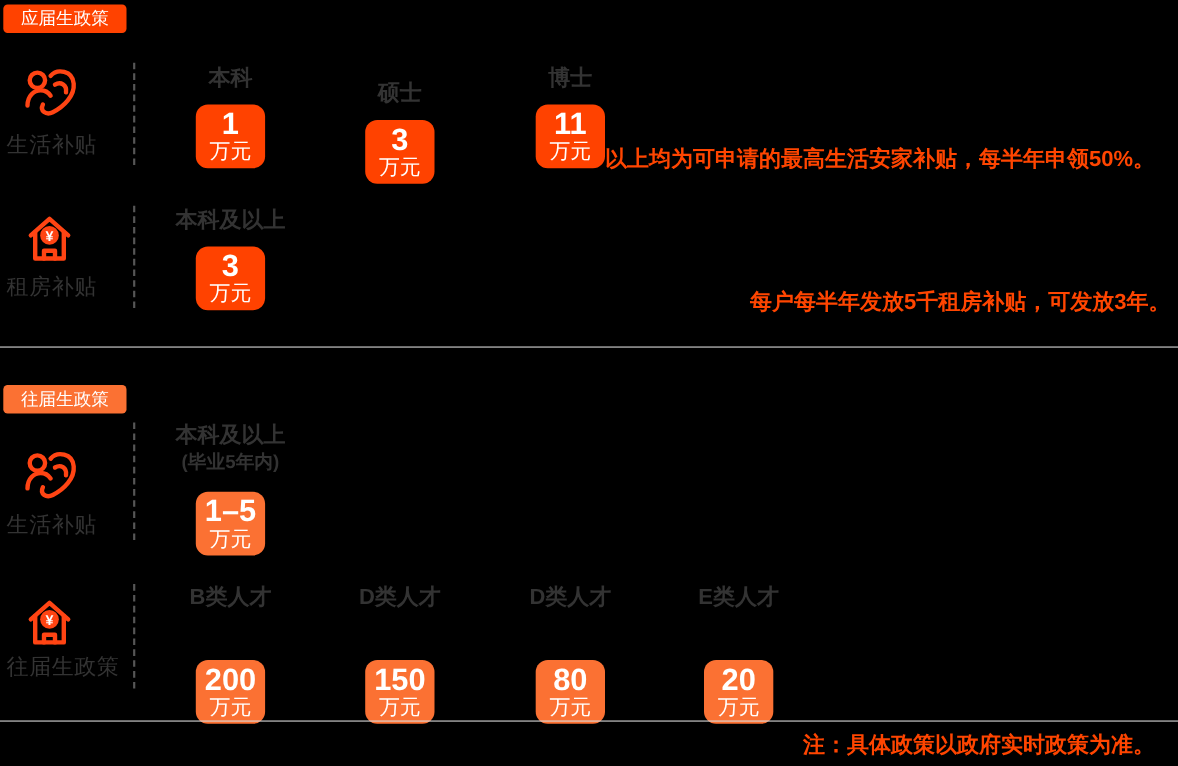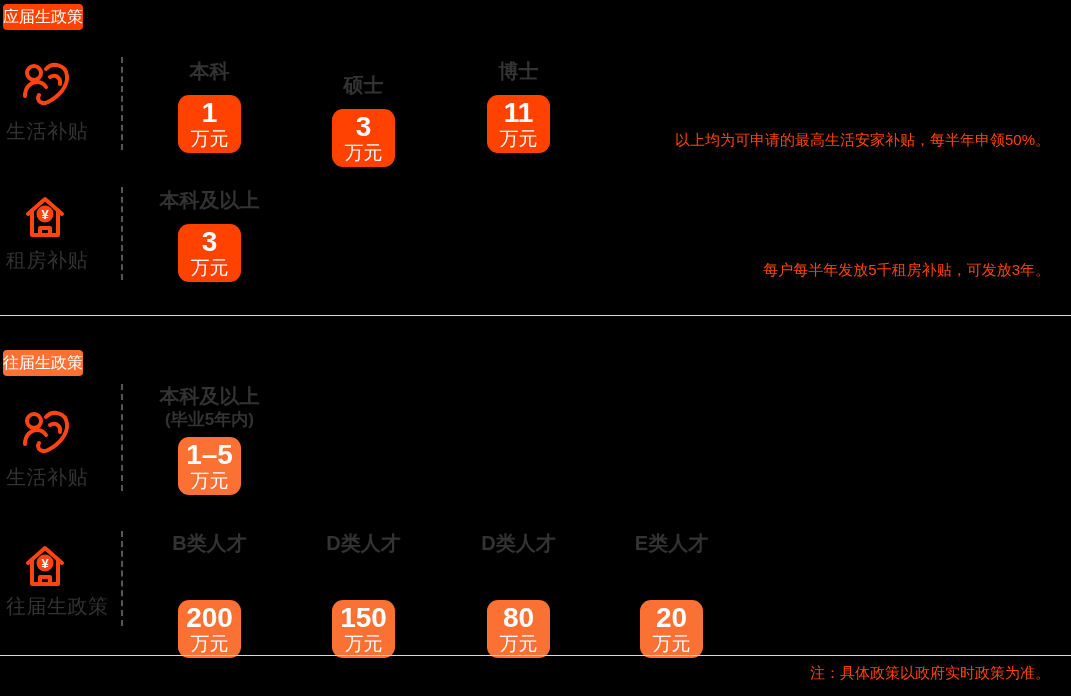--- a/index.html
+++ b/index.html
@@ -4,21 +4,21 @@
 <style>
   html,body{margin:0;padding:0;}
   body{
     width:1071px;height:696px;position:relative;overflow:hidden;
     background:var(--background,#000);
     font-family:"Liberation Sans","DejaVu Sans",sans-serif;
   }
   .abs{position:absolute;}
   .badge{
     height:26px;border-radius:4px;display:inline-flex;align-items:center;
-    padding:0 0;font-size:16px;color:var(--badge-text,#fff);white-space:nowrap;
+    padding:0 16px;font-size:16px;color:var(--badge-text,#fff);white-space:nowrap;
   }
   .badge.s1{background:var(--section1-accent,#ff4200);}
   .badge.s2{background:var(--section2-accent,#fb7133);}
   .row-label{
     font-size:20px;font-weight:500;color:var(--heading-text,#333);
     white-space:nowrap;letter-spacing:0.5px;
   }
   .vdash{width:0;border-left:2px dashed #565656;}
   .col{
     display:flex;flex-direction:column;align-items:center;width:127px;
@@ -34,21 +34,21 @@
   .value-box{
     width:63px;height:58px;border-radius:11px;margin-top:11px;
     display:flex;flex-direction:column;align-items:center;justify-content:center;
     color:#fff;
   }
   .value-box.s1{background:var(--section1-accent,#ff4200);}
   .value-box.s2{background:var(--section2-accent,#fb7133);margin-top:44px;}
   .value-amount{font-size:28px;line-height:30px;font-weight:600;white-space:nowrap;}
   .value-unit{font-size:19px;line-height:22px;font-weight:400;white-space:nowrap;}
   .annotation{
-    font-size:15px;font-weight:400;color:var(--annotation-text,#ff4500);
+    font-size:20px;font-weight:700;color:var(--annotation-text,#ff4500);
     white-space:nowrap;
   }
   .hline{left:0;width:1071px;height:1px;background:var(--divider-line,#d8d8d8);}
   .icon-wrap svg{display:block;}
 </style>
 </head>
 <body>
 
 <div class="abs badge s1" style="left:3px;top:4px;">应届生政策</div>
 
@@ -98,41 +98,41 @@
 <div class="abs row-label" style="left:6px;top:247px;">租房补贴</div>
 <div class="abs vdash" style="left:121px;top:187px;height:93px;"></div>
 
 <div class="abs col" style="left:146px;top:187px;">
   <div class="col-header">本科及以上</div>
   <div class="value-box s1">
     <span class="value-amount">3</span>
     <span class="value-unit">万元</span>
   </div>
 </div>
-<div class="abs annotation" style="right:21px;top:261px;">每户每半年发放5千租房补贴，可发放3年。</div>
+<div class="abs annotation" style="right:7px;top:261px;">每户每半年发放5千租房补贴，可发放3年。</div>
 
 <div class="abs hline" style="top:315px;"></div>
 
 <div class="abs badge s2" style="left:3px;top:350px;">往届生政策</div>
 
 <div class="abs icon-wrap" style="left:22px;top:408px;">
   <svg width="48" height="48" viewBox="0 0 48 46" fill="none" stroke="#ff4413" stroke-width="4" stroke-linecap="round">
     <circle cx="12" cy="12" r="7"></circle>
     <path d="M3 35 C3 26 9 21 15 21 C19 21 22 23 24 26"></path>
     <path d="M24 8 C30 1 44 3 45 15 C46 26 36 36 26 41 C20 44 14 40 17 34"></path>
     <path d="M28 16 C33 13 39 16 38 23"></path>
   </svg>
 </div>
 <div class="abs row-label" style="left:6px;top:464px;">生活补贴</div>
 <div class="abs vdash" style="left:121px;top:384px;height:107px;"></div>
 
 <div class="abs col" style="left:146px;top:383px;">
   <div class="col-header">本科及以上</div>
   <div class="col-subheader">(毕业5年内)</div>
-  <div class="value-box s2" style="margin-top:6px;">
+  <div class="value-box s2" style="margin-top:16px;">
     <span class="value-amount">1–5</span>
     <span class="value-unit">万元</span>
   </div>
 </div>
 
 <div class="abs icon-wrap" style="left:25px;top:543px;">
   <svg width="40" height="44" viewBox="0 0 40 42" fill="none" stroke="#ff4413" stroke-width="4" stroke-linecap="round" stroke-linejoin="round">
     <path d="M3 19 L20 4 L37 19"></path>
     <path d="M7 16 V40 H33 V16"></path>
     <path d="M15 40 V33 H25 V40"></path>

